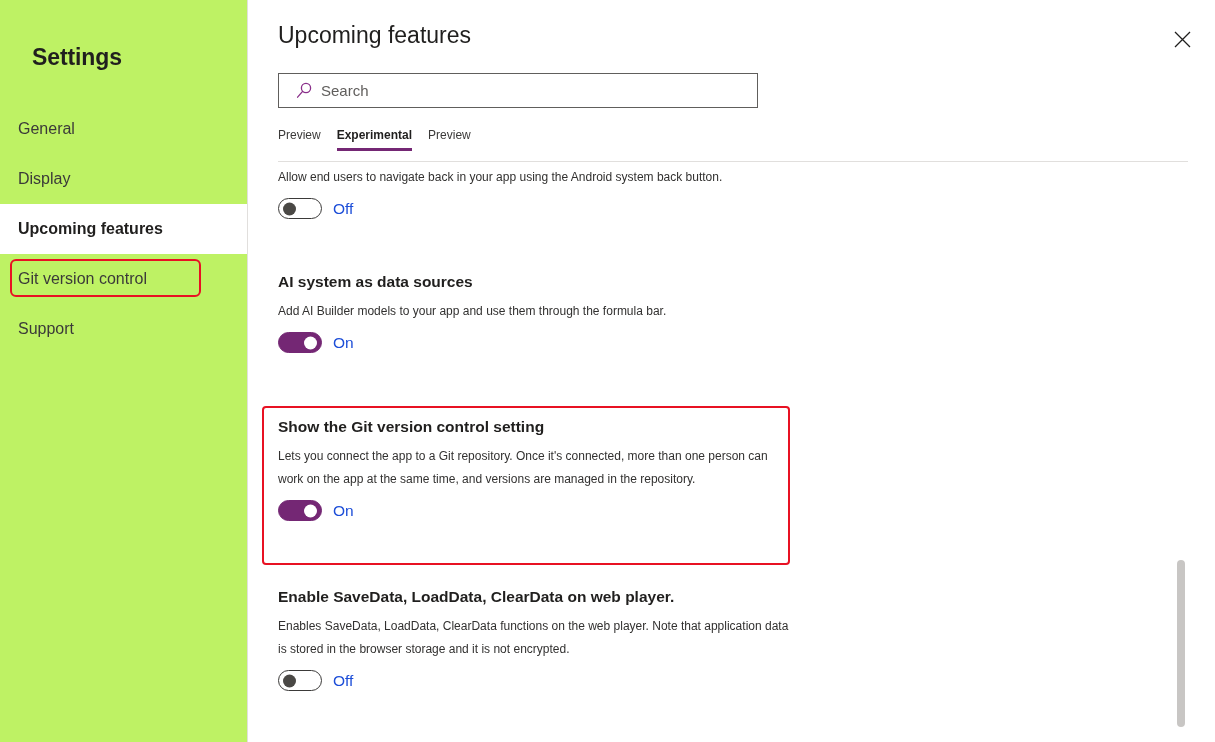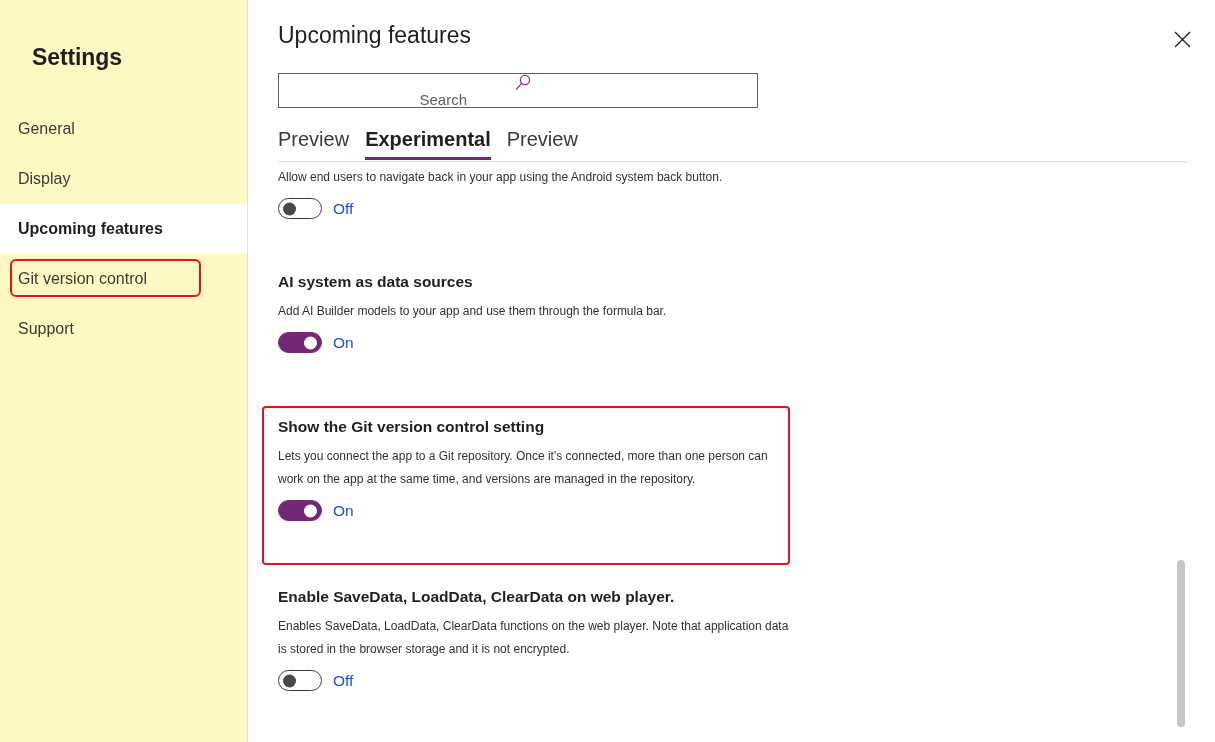--- a/index.html
+++ b/index.html
@@ -22,21 +22,21 @@
     display: flex;
     background: #ffffff;
   }
 
   
   .sidebar {
     position: relative;
     width: 248px;
     min-width: 248px;
     height: 742px;
-    background: #fef9c3;
+    background: #bef264;
     border-right: 1px solid #e1dfdd;
     box-sizing: border-box;
   }
   .sidebar-title {
     position: absolute;
     left: 32px;
     top: 44px;
     font-size: 23px;
     font-weight: bold;
     color: #201f1e;
@@ -109,21 +109,20 @@
     position: absolute;
     left: 30px;
     top: 73px;
     width: 480px;
     height: 35px;
     border: 1px solid #605e5c;
     background: #ffffff;
     box-sizing: border-box;
     display: flex;
     align-items: center;
-    flex-direction: column;
   }
   .search-icon {
     width: 30px;
     margin-left: 10px;
     display: flex;
     align-items: center;
     justify-content: center;
   }
   .search-input {
     border: 0;
@@ -142,21 +141,21 @@
   .tabs {
     position: absolute;
     left: 30px;
     top: 128px;
     display: flex;
     align-items: flex-end;
     gap: 0px;
   }
   .tab {
     position: relative;
-    font-size: 20px;
+    font-size: 12px;
     color: #3b3a39;
     padding: 0 8px 9px 8px;
     cursor: pointer;
     white-space: nowrap;
   }
   .tab:first-child { padding-left: 0; }
   .tab.active {
     font-weight: bold;
     color: #201f1e;
   }

